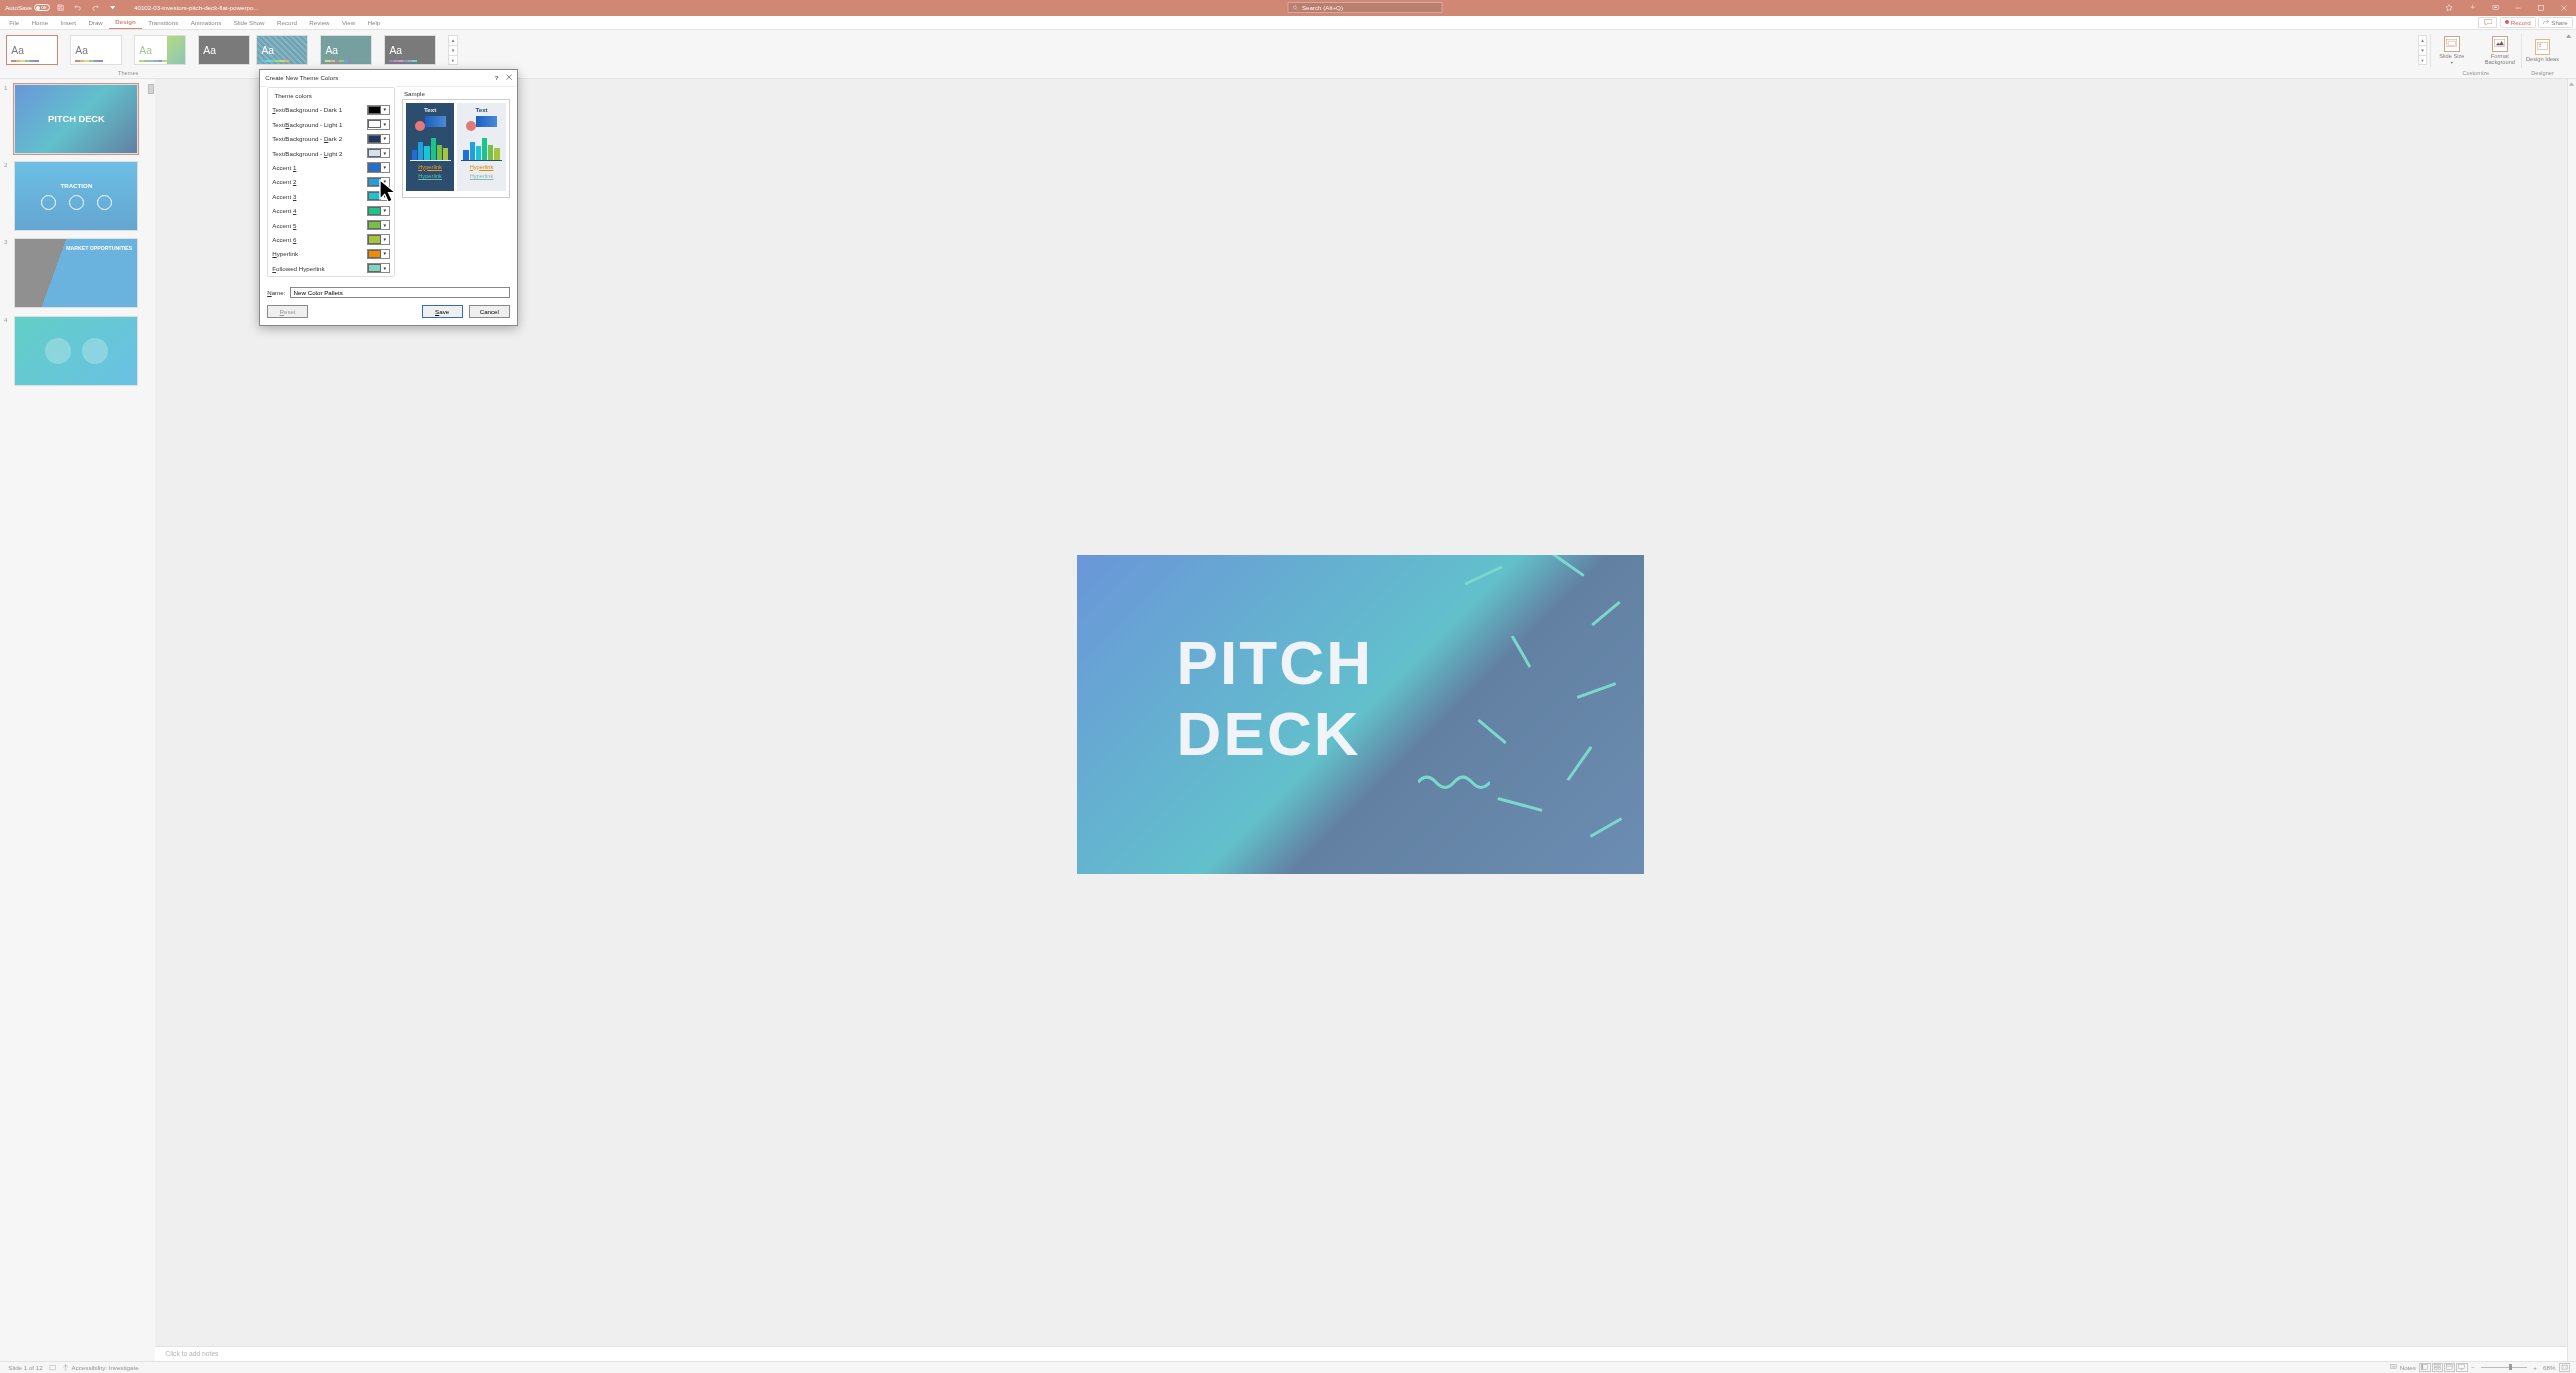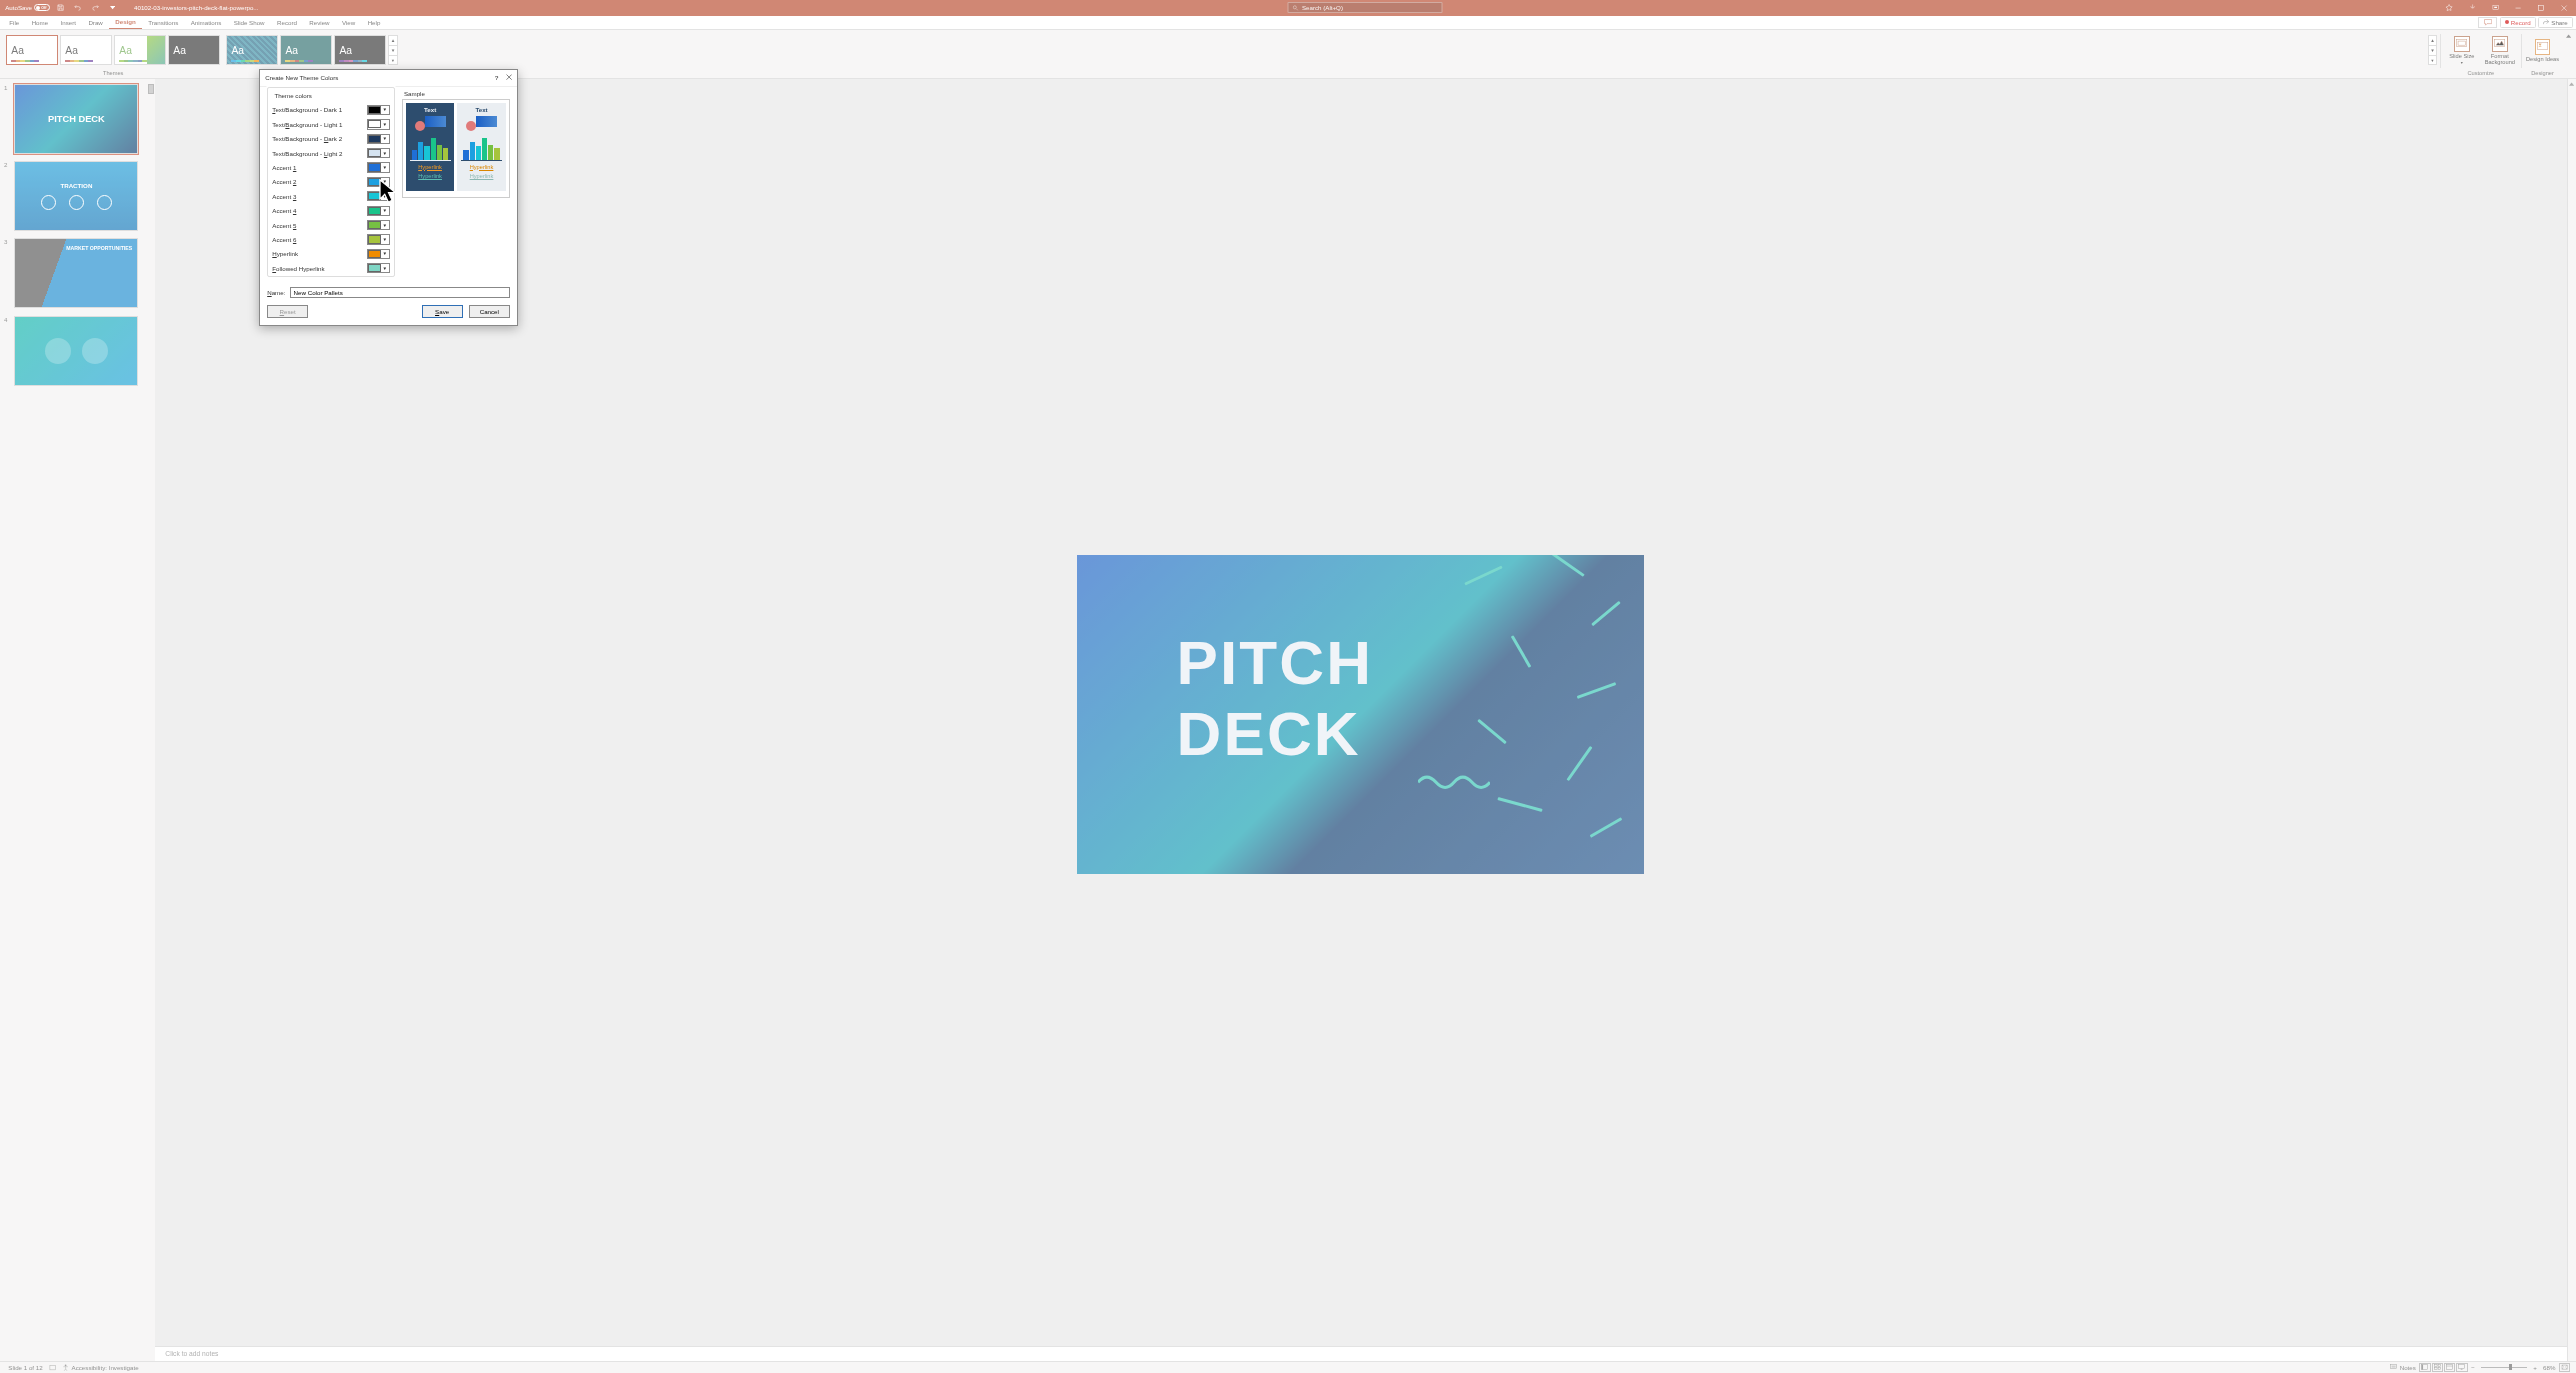--- a/index.html
+++ b/index.html
@@ -26,21 +26,21 @@
   .ribbon-tabs .tab.active { color: #b7472a; border-bottom: 1.5px solid #b7472a; font-weight: 600; }
   .ribbon-tabs .right-actions { margin-left: auto; display: flex; align-items: center; gap: 2.1px; padding-right: 3.1px; }
   .ribbon-tabs .pill { border: 0.5px solid #ccc; padding: 1px 4.1px; border-radius: 1.5px; display: flex; align-items: center; gap: 2.1px; font-size: 6.2px; }
   .ribbon-tabs .pill.record { color: #c00; }
   .ribbon-tabs .pill .dot { width: 4.1px; height: 4.1px; background: #c00; border-radius: 50%; }
   .ribbon-tabs .comment-btn { width: 19.6px; height: 11.3px; border: 0.5px solid #ccc; display: flex; align-items: center; justify-content: center; }
 
   
   .ribbon { background: #f3f2f1; border-bottom: 0.5px solid #d4d4d4; padding: 2.1px 3.1px 0 3.1px; display: flex; height: 49px; z-index: 1; position: relative; }
   .ribbon .group { display: flex; flex-direction: column; padding: 0 3.1px; }
-  .ribbon .group .group-body { flex: 1; display: flex; align-items: center; gap: 2px; }
+  .ribbon .group .group-body { flex: 1; display: flex; align-items: center; gap: 12px; }
   .ribbon .group .group-caption { text-align: center; font-size: 5.7px; color: #555; padding: 1px 0 2.1px 0; }
   .ribbon .divider { width: 0.5px; background: #d4d4d4; margin: 2.1px 0 10.3px 0; }
 
   
   .theme-item { width: 52px; height: 30px; border: 0.5px solid #ccc; background: #fff; display: flex; flex-direction: column; justify-content: center; align-items: flex-start; padding-left: 4.1px; position: relative; }
   .theme-item.selected { border: 1px solid #b7472a; }
   .theme-item .aa { font-size: 10.3px; font-weight: 300; }
   .theme-item .strip { position: absolute; bottom: 2.1px; left: 4.1px; display: flex; }
   .theme-item .strip span { width: 4.6px; height: 2.6px; }
   .theme-item.dark { background: #2d4d6e; color: #fff; }

